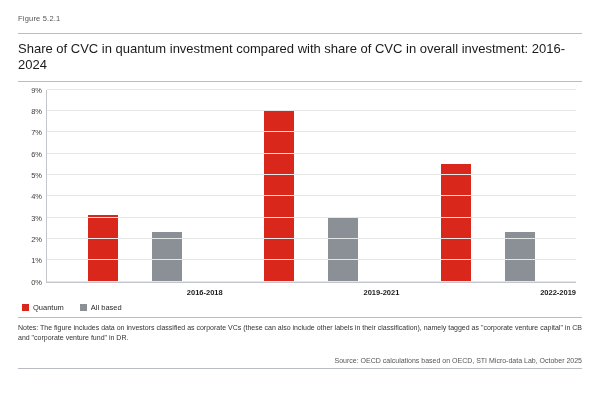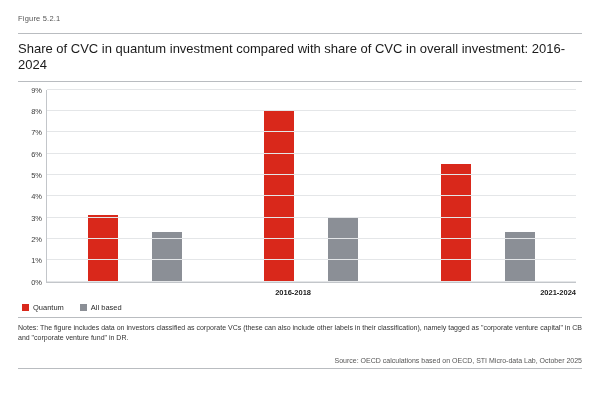--- a/index.html
+++ b/index.html
@@ -206,21 +206,22 @@
         </div>
         <div class="gridline" style="bottom: 88.8889%;">
           <span class="ytick">8%</span>
         </div>
         <div class="gridline" style="bottom: 100%;">
           <span class="ytick">9%</span>
         </div>
       </div>
     <div class="xlabels" id="xlabels">
         <div class="xlabel">2016-2018</div>
-        <div class="xlabel">2021-2024</div>
+        <div class="xlabel">2019-2021</div>
+        <div class="xlabel">2022-2019</div>
       </div>
   </div>
 
   <div class="legend">
     <div class="legend-item">
       <span class="swatch quantum"></span>
       <span>Quantum</span>
     </div>
     <div class="legend-item">
       <span class="swatch allfirms"></span>

